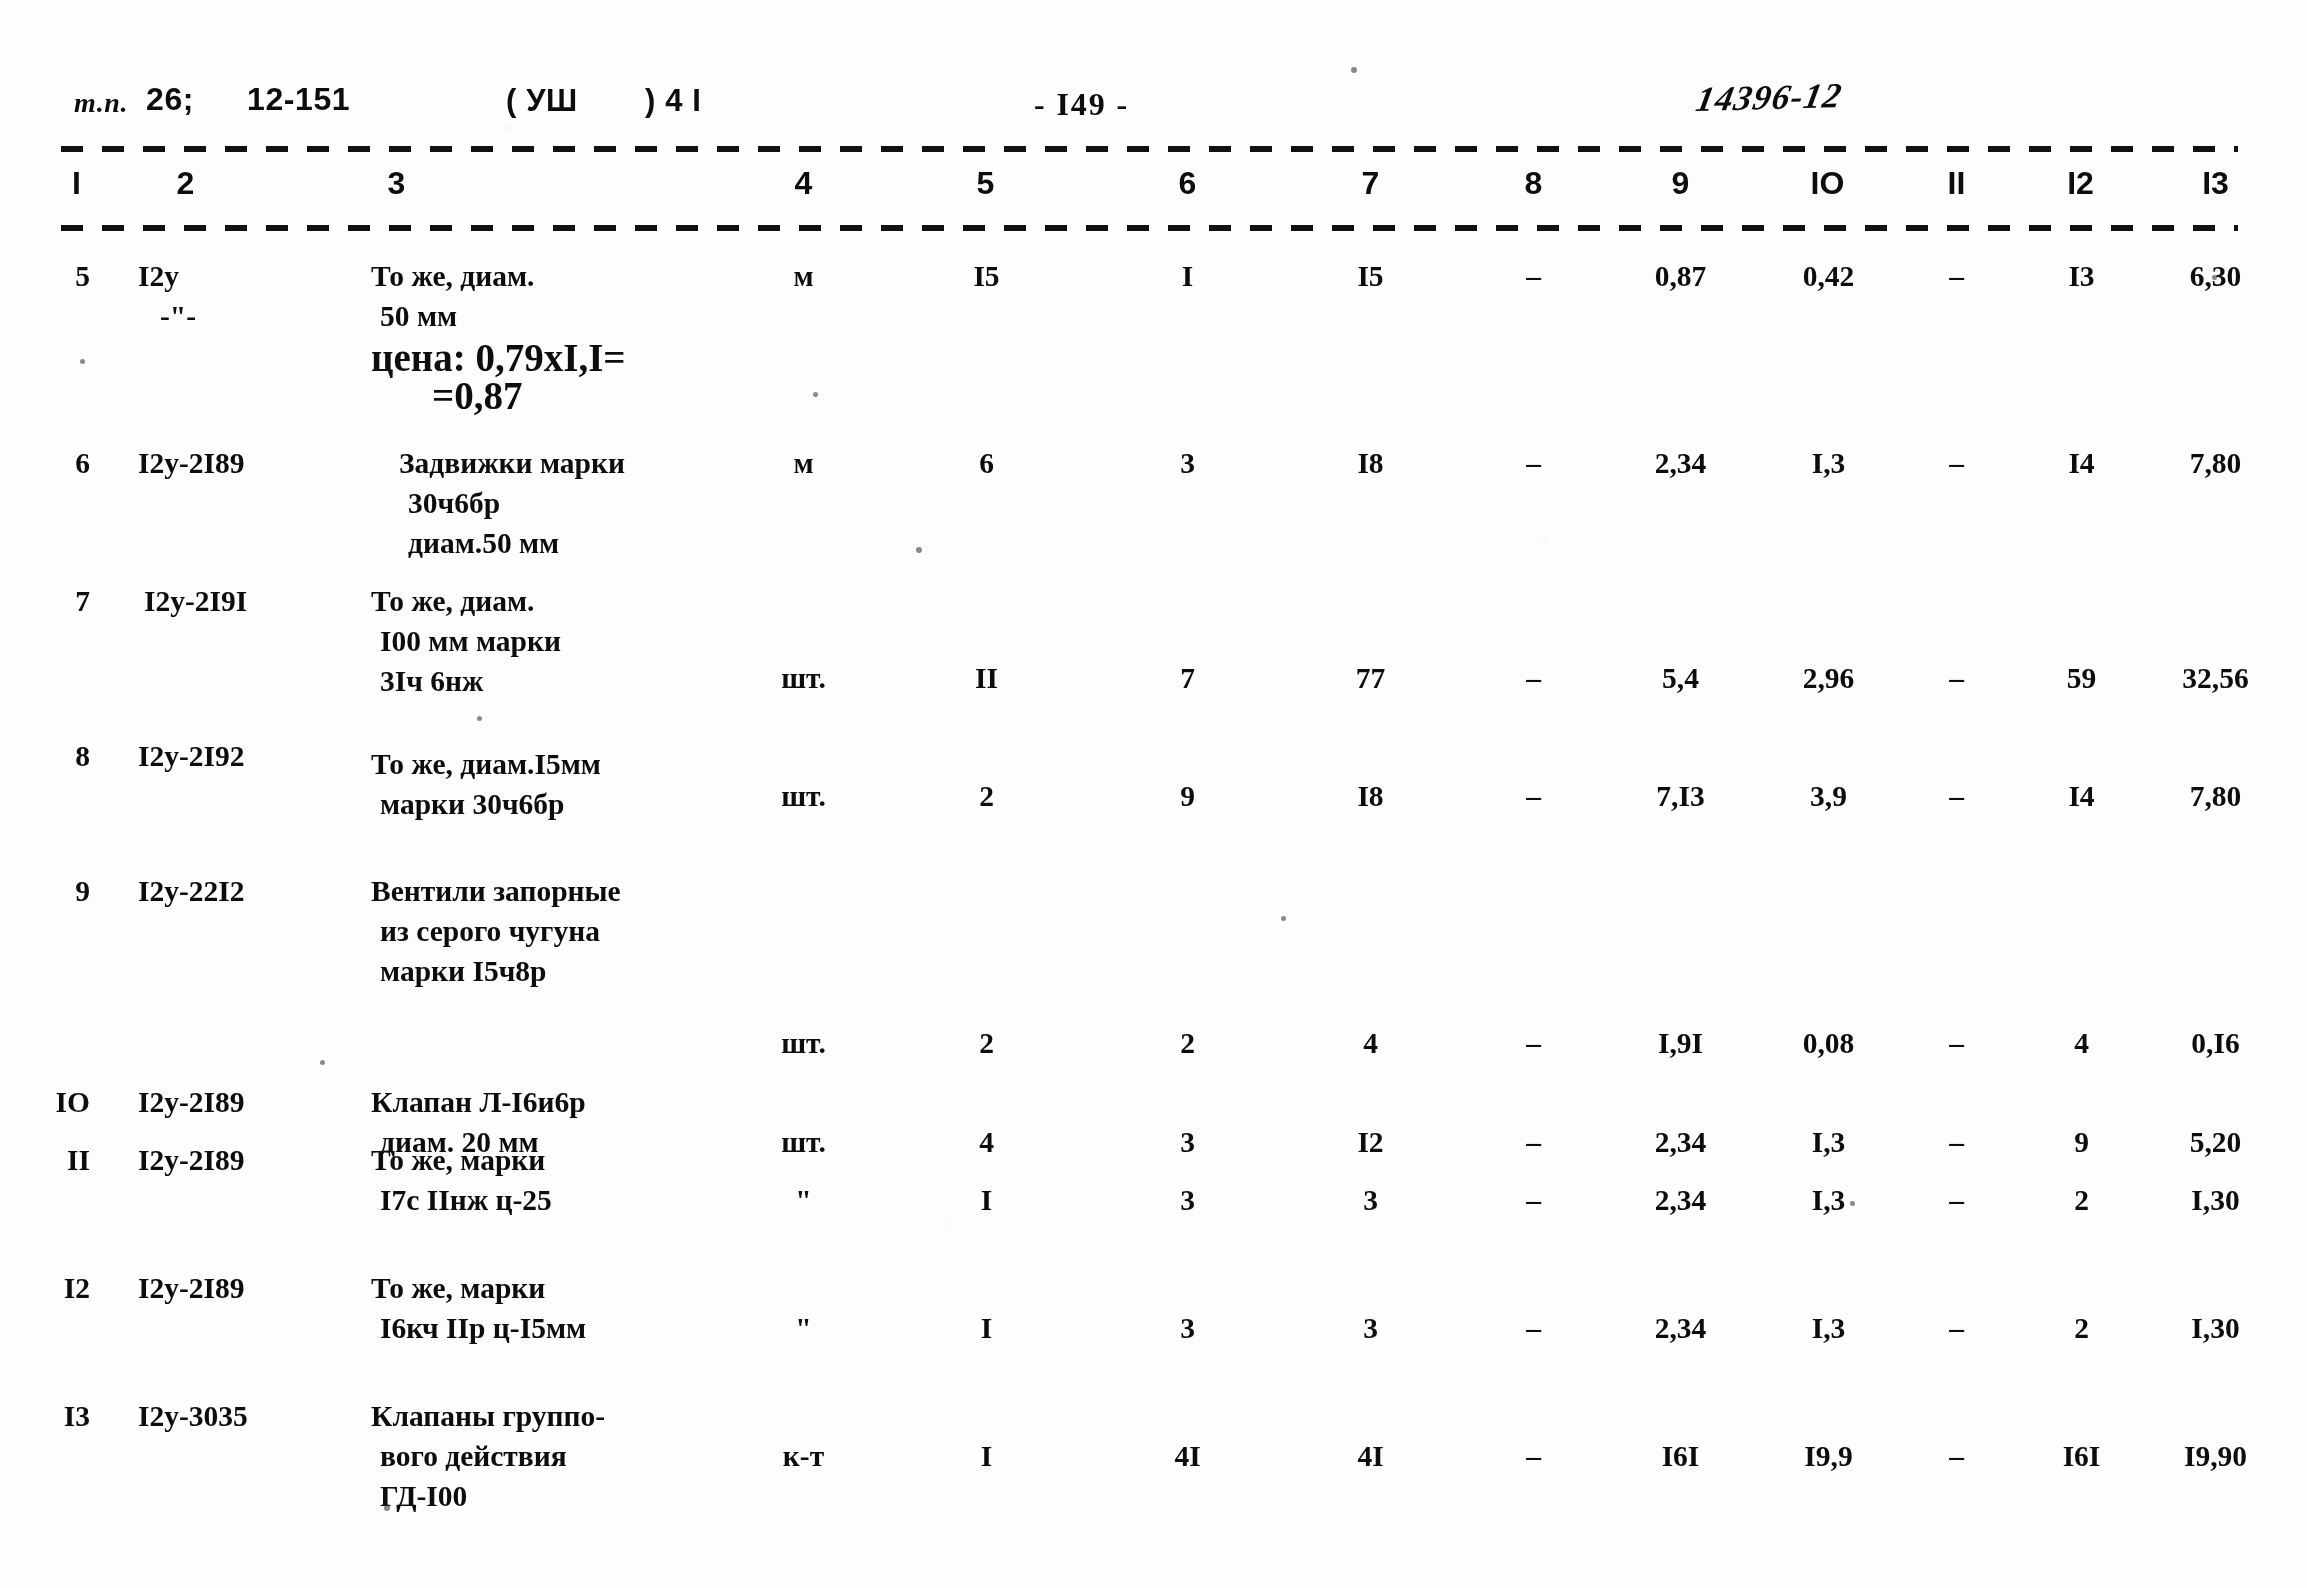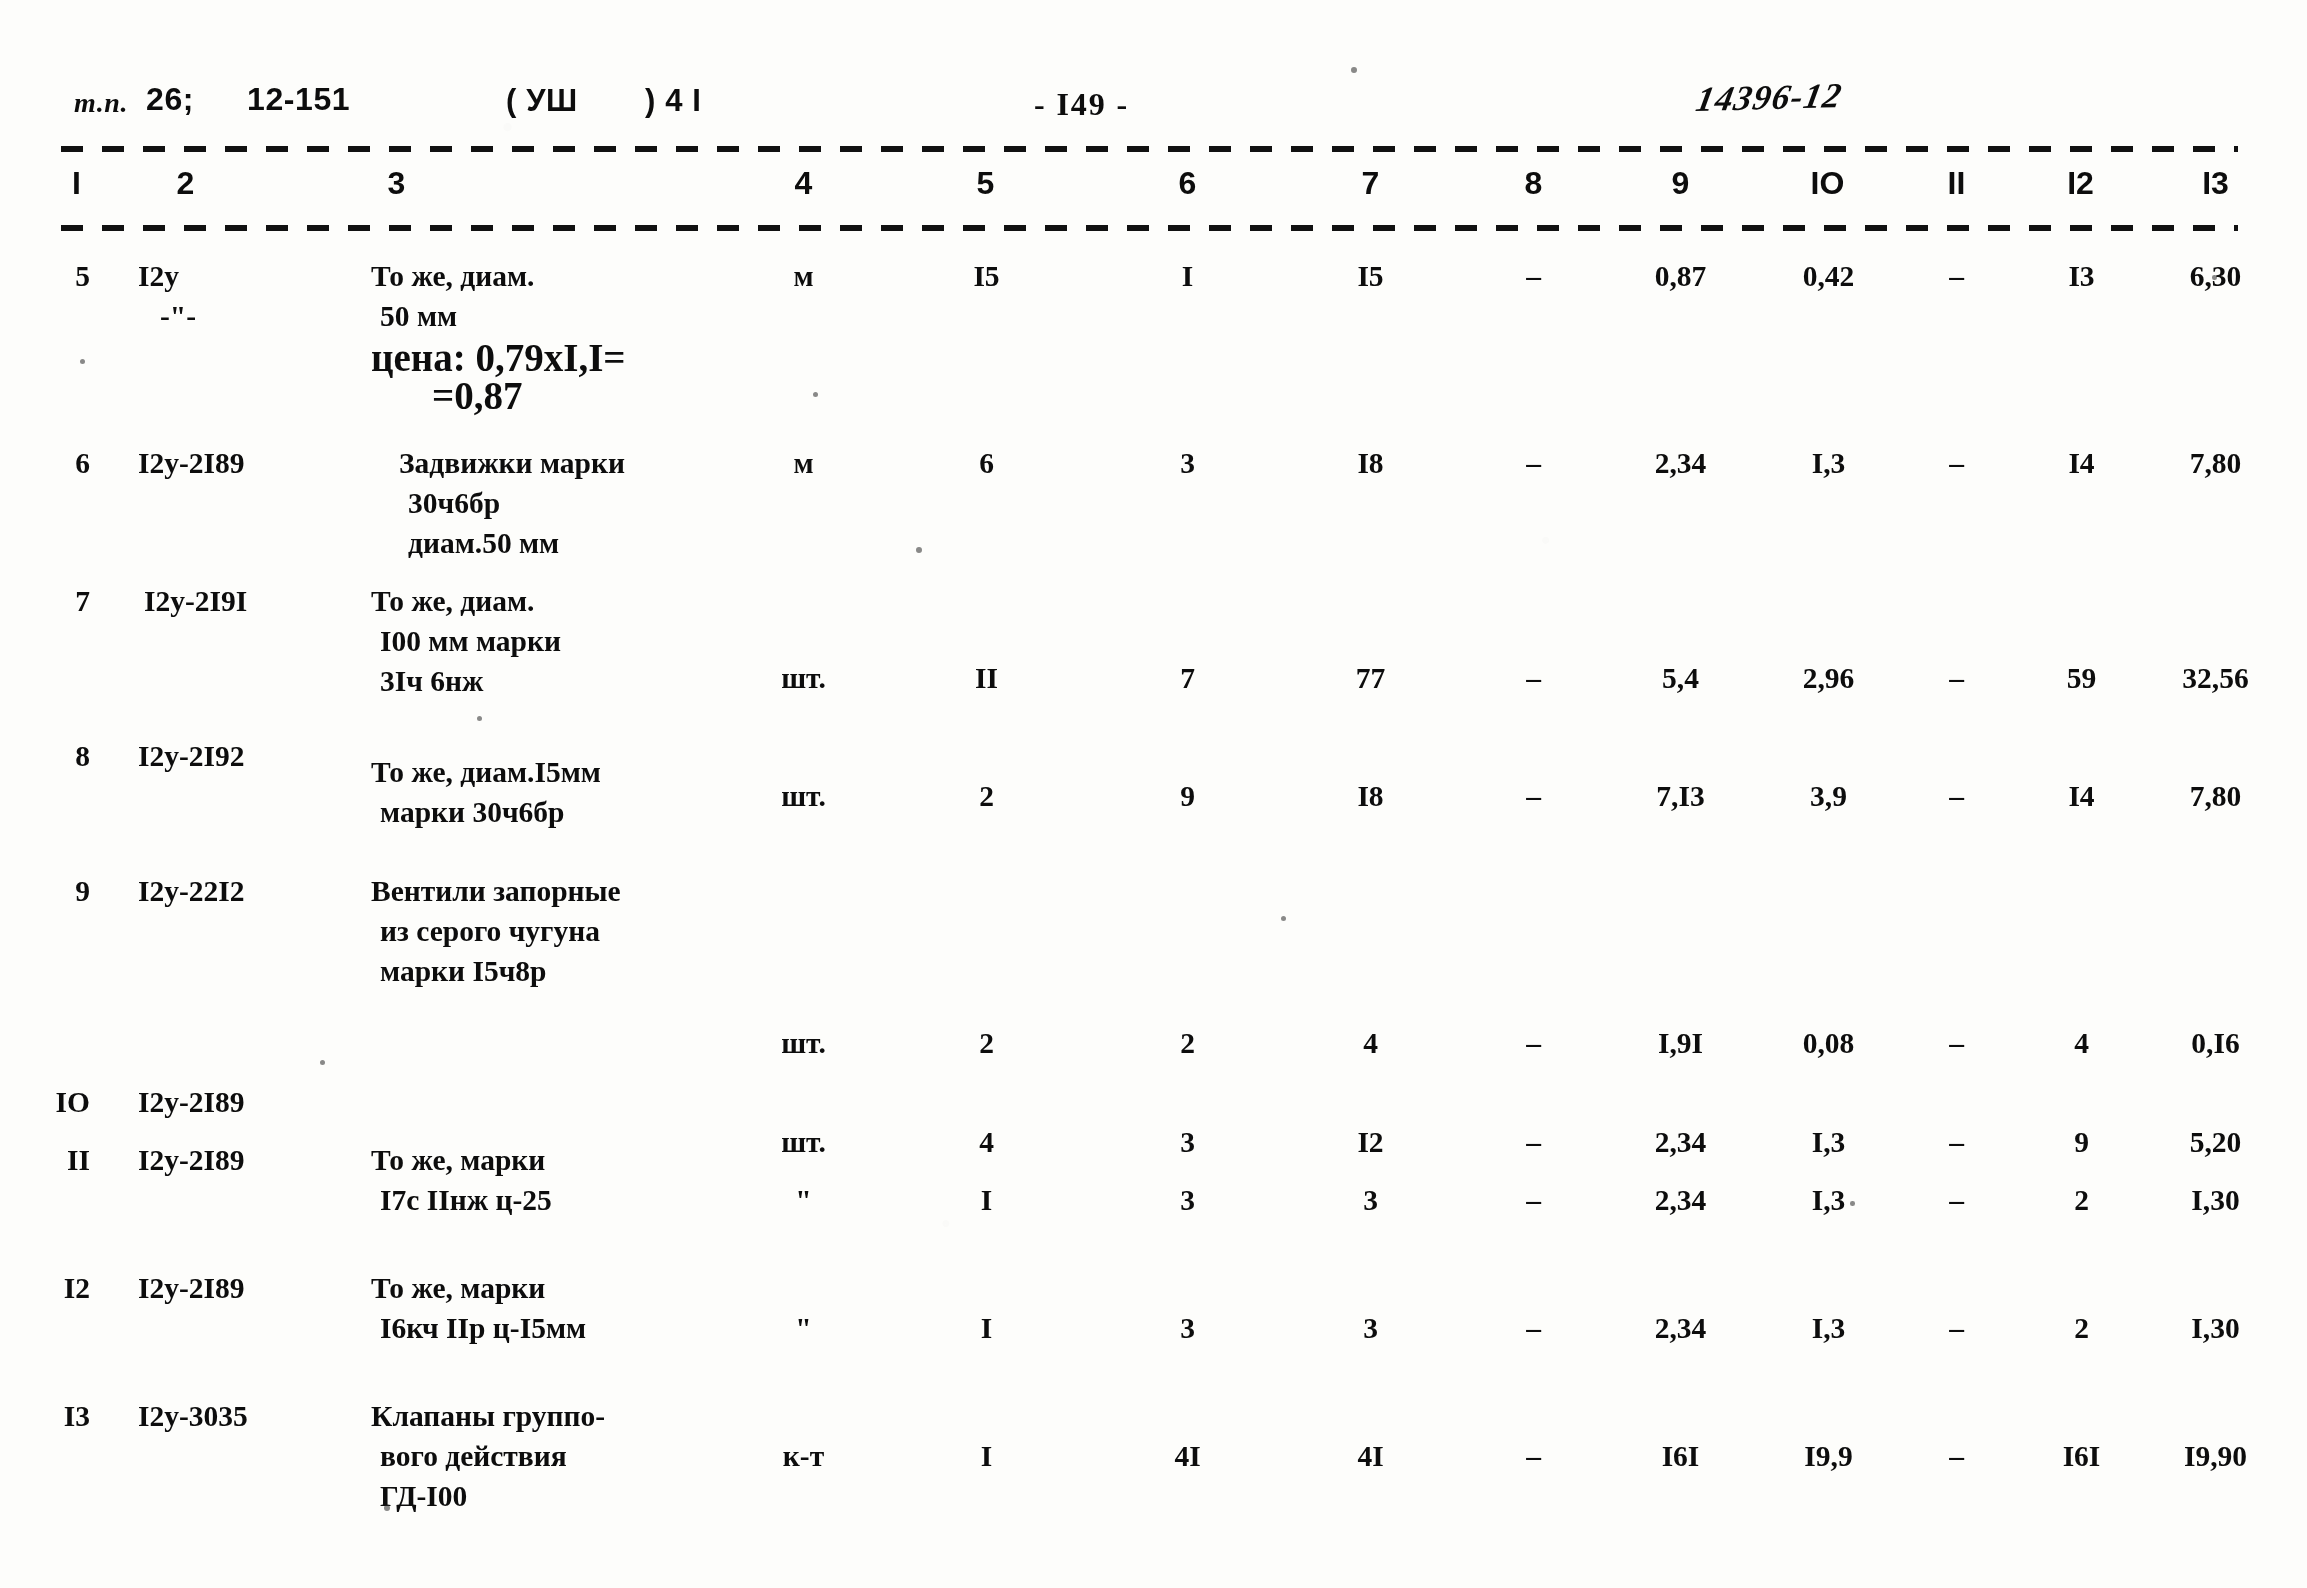--- a/index.html
+++ b/index.html
@@ -144,21 +144,21 @@
         <div class="cell c-ctr" style="left: 1463px; width: 141px; top: 77px;">–</div>
         <div class="cell c-ctr" style="left: 1610px; width: 141px; top: 77px;">5,4</div>
         <div class="cell c-ctr" style="left: 1758px; width: 141px; top: 77px;">2,96</div>
         <div class="cell c-ctr" style="left: 1886px; width: 141px; top: 77px;">–</div>
         <div class="cell c-ctr" style="left: 2011px; width: 141px; top: 77px;">59</div>
         <div class="cell c-ctr" style="left: 2145px; width: 141px; top: 77px;">32,56</div>
       </div>
       <div class="row" style="position: absolute; top: 480px; left: 0px; width: 100%; height: 166px;">
         <div class="cell c-num" style="left: 32px; width: 58px; top: 0px;">8</div>
         <div class="cell c-code" style="left: 138px; width: 275px; top: 0px;"><span class="desc-line">I2y-2I92</span></div>
-        <div class="cell c-desc" style="left: 371px; width: 410px; top: 16px;"><span class="desc-line">То же, диам.I5мм</span><span class="desc-line indent1">марки 30ч6бр</span></div>
+        <div class="cell c-desc" style="left: 371px; width: 410px; top: 8px;"><span class="desc-line">То же, диам.I5мм</span><span class="desc-line indent1">марки 30ч6бр</span></div>
         <div class="cell c-ctr" style="left: 733px; width: 141px; top: 40px;">шт.</div>
         <div class="cell c-ctr" style="left: 916px; width: 141px; top: 40px;">2</div>
         <div class="cell c-ctr" style="left: 1117px; width: 141px; top: 40px;">9</div>
         <div class="cell c-ctr" style="left: 1300px; width: 141px; top: 40px;">I8</div>
         <div class="cell c-ctr" style="left: 1463px; width: 141px; top: 40px;">–</div>
         <div class="cell c-ctr" style="left: 1610px; width: 141px; top: 40px;">7,I3</div>
         <div class="cell c-ctr" style="left: 1758px; width: 141px; top: 40px;">3,9</div>
         <div class="cell c-ctr" style="left: 1886px; width: 141px; top: 40px;">–</div>
         <div class="cell c-ctr" style="left: 2011px; width: 141px; top: 40px;">I4</div>
         <div class="cell c-ctr" style="left: 2145px; width: 141px; top: 40px;">7,80</div>
@@ -174,20 +174,21 @@
         <div class="cell c-ctr" style="left: 1463px; width: 141px; top: 152px;">–</div>
         <div class="cell c-ctr" style="left: 1610px; width: 141px; top: 152px;">I,9I</div>
         <div class="cell c-ctr" style="left: 1758px; width: 141px; top: 152px;">0,08</div>
         <div class="cell c-ctr" style="left: 1886px; width: 141px; top: 152px;">–</div>
         <div class="cell c-ctr" style="left: 2011px; width: 141px; top: 152px;">4</div>
         <div class="cell c-ctr" style="left: 2145px; width: 141px; top: 152px;">0,I6</div>
       </div>
       <div class="row" style="position: absolute; top: 826px; left: 0px; width: 100%; height: 166px;">
         <div class="cell c-num" style="left: 32px; width: 58px; top: 0px;">IO</div>
         <div class="cell c-code" style="left: 138px; width: 275px; top: 0px;"><span class="desc-line">I2y-2I89</span></div>
+        <div class="cell c-desc" style="left: 371px; width: 410px; top: 0px;"><span class="desc-line">Клапан Л-I6и6р</span><span class="desc-line indent1">диам. 20 мм</span></div>
         <div class="cell c-ctr" style="left: 733px; width: 141px; top: 40px;">шт.</div>
         <div class="cell c-ctr" style="left: 916px; width: 141px; top: 40px;">4</div>
         <div class="cell c-ctr" style="left: 1117px; width: 141px; top: 40px;">3</div>
         <div class="cell c-ctr" style="left: 1300px; width: 141px; top: 40px;">I2</div>
         <div class="cell c-ctr" style="left: 1463px; width: 141px; top: 40px;">–</div>
         <div class="cell c-ctr" style="left: 1610px; width: 141px; top: 40px;">2,34</div>
         <div class="cell c-ctr" style="left: 1758px; width: 141px; top: 40px;">I,3</div>
         <div class="cell c-ctr" style="left: 1886px; width: 141px; top: 40px;">–</div>
         <div class="cell c-ctr" style="left: 2011px; width: 141px; top: 40px;">9</div>
         <div class="cell c-ctr" style="left: 2145px; width: 141px; top: 40px;">5,20</div>

